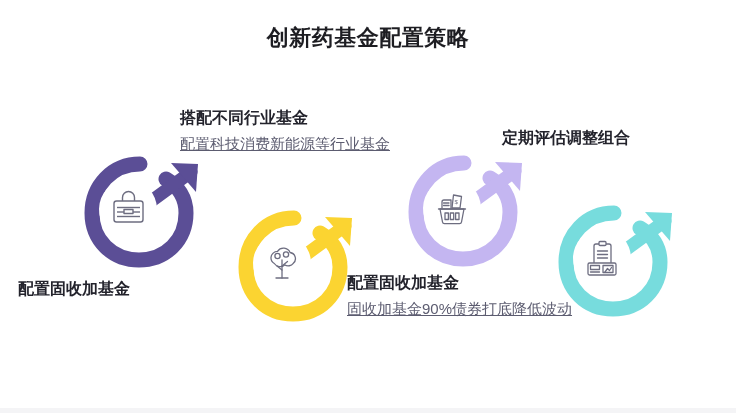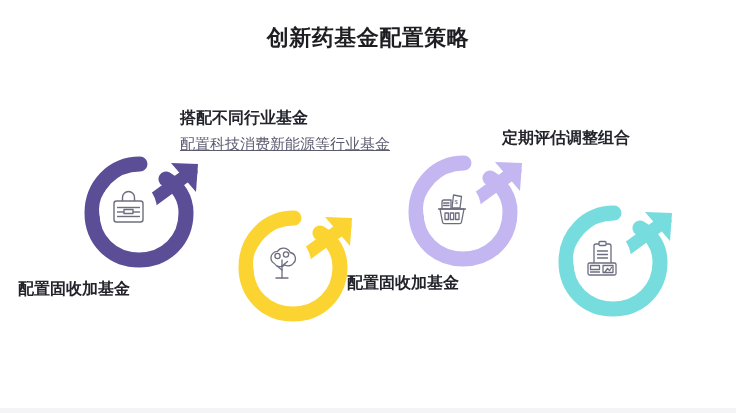--- a/index.html
+++ b/index.html
@@ -162,20 +162,21 @@
           <rect x="53.6" y="68" width="3.4" height="6.5"></rect>
           <path d="M40 63 v-6 a2 2 0 0 1 2-2 h7 v8" fill="#ffffff"></path>
           <path d="M41.5 58 h5.5 M41.5 60.5 h5.5"></path>
           <path d="M50 63 l1.5-13 l8 1.5 l-1.5 11.5 z" fill="#ffffff"></path>
           <text x="52.5" y="59" font-family="'Liberation Sans', sans-serif" font-size="6" fill="#6d6d80" stroke="none">$</text>
         </g>
       </svg>
     </div>
     <div class="labels">
       <div class="label-title">配置固收加基金</div>
+      <div class="label-desc">固收加基金90%债券打底降低波动</div>
     </div>
   </div>
 
   <div class="step step-4">
     <div class="graphic">
       <svg viewBox="0 0 130 126" xmlns="http://www.w3.org/2000/svg">
         <path d="M62 18 C34 18 14 40 14 67 C14 94 34 114 61 114 C88 114 108 94 108 67 C108 52 100 40 88 33" fill="none" stroke="#77dcdd" stroke-width="15" stroke-linecap="round"></path>
         <path d="M72 56 L113 26" fill="none" stroke="#77dcdd" stroke-width="13" stroke-linecap="round"></path>
         <path d="M93 17 L120 18 L118 46 Z" fill="#77dcdd"></path>
         <circle cx="50" cy="63" r="29" fill="#ffffff"></circle>

